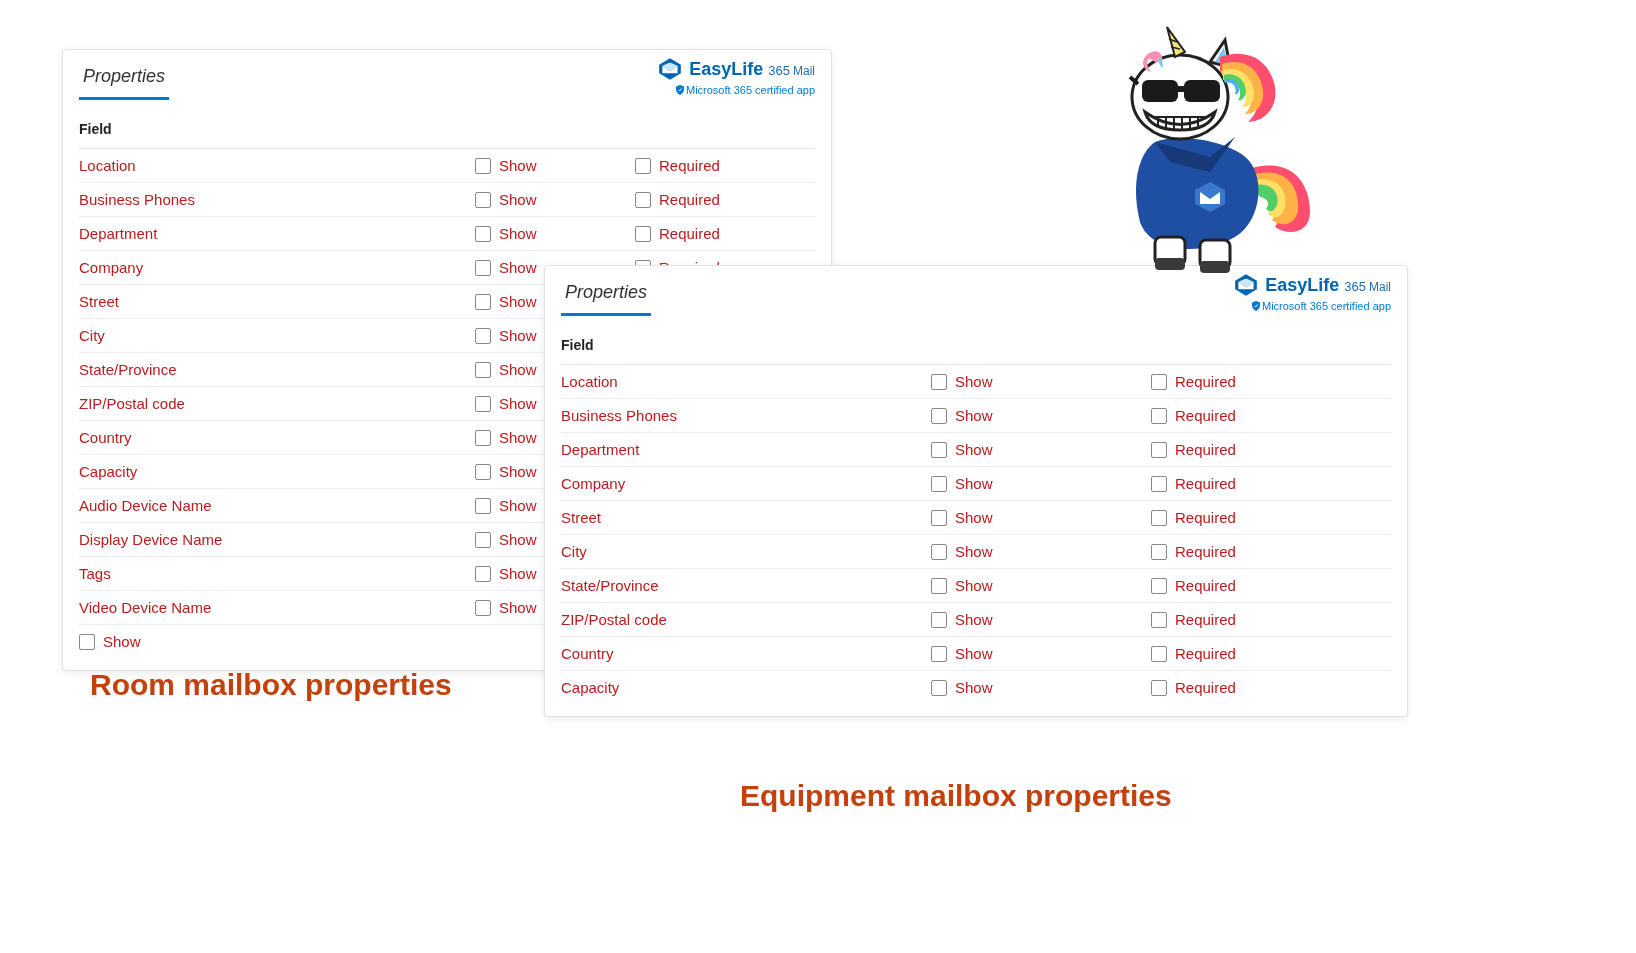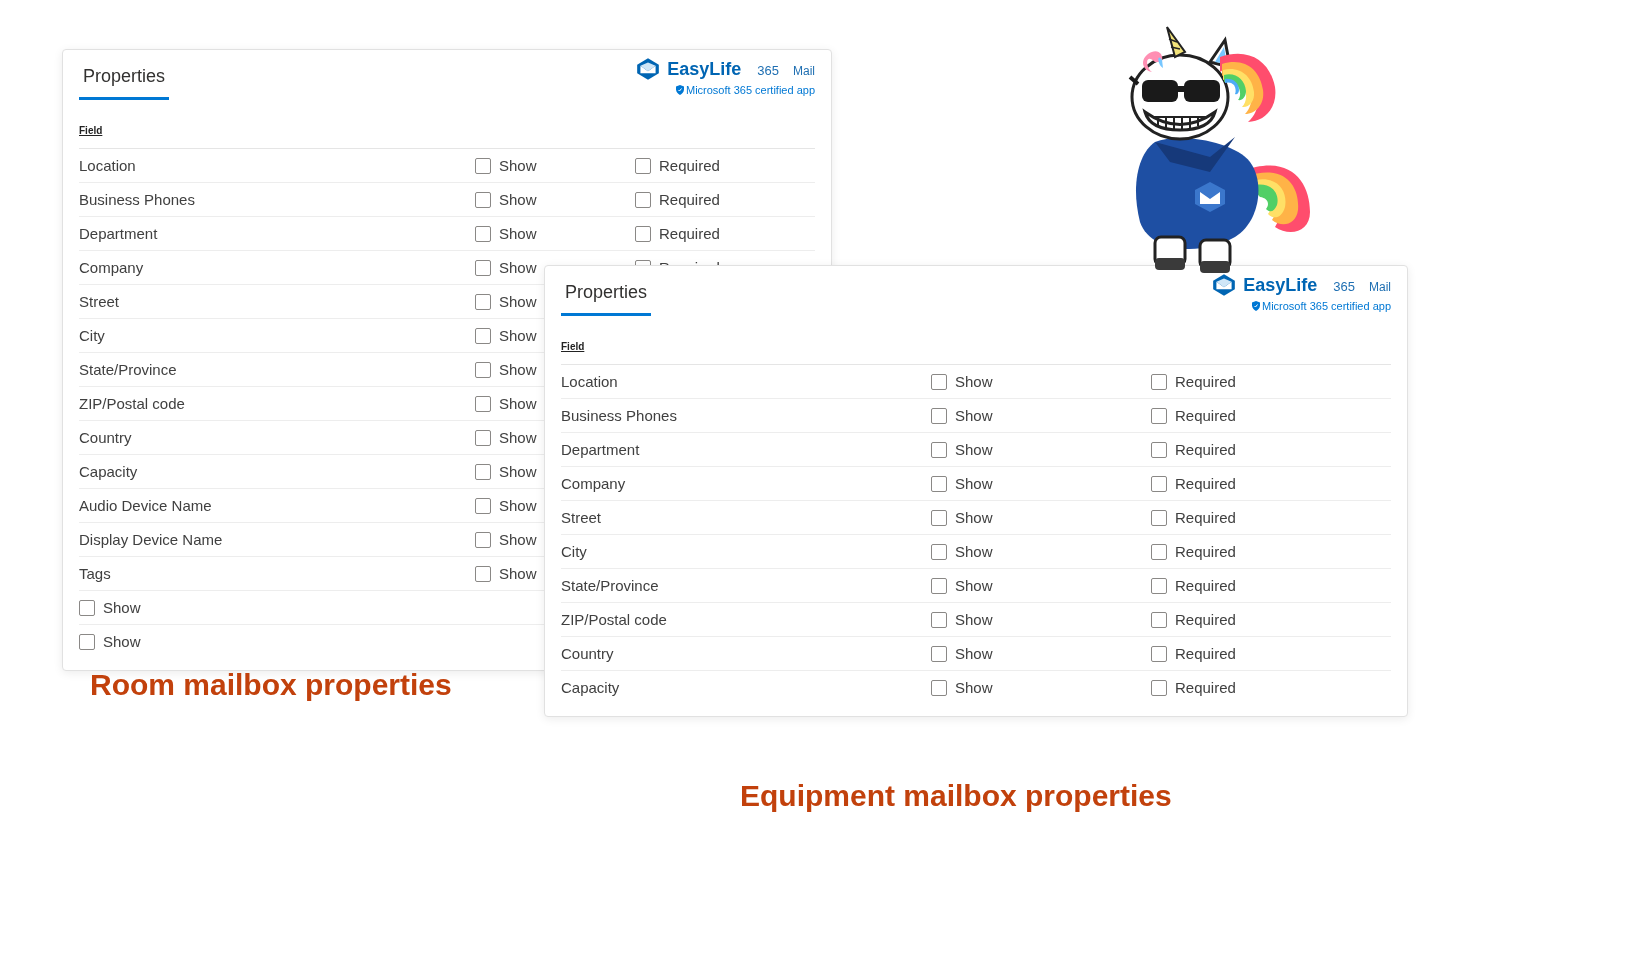--- a/index.html
+++ b/index.html
@@ -33,20 +33,21 @@
     align-items: center;
     padding: 10px 16px 0 16px;
     position: relative;
   }
   .tab {
     font-size: 18px;
     color: #323130;
     padding: 6px 4px 10px 4px;
     border-bottom: 3px solid #0078d4;
     font-weight: 400;
+    font-style: italic;
   }
   .brand {
     position: absolute;
     right: 16px;
     top: 6px;
     text-align: right;
   }
   .brand-top {
     display: flex;
     align-items: center;
@@ -56,21 +57,21 @@
   .brand-logo {
     width: 26px;
     height: 26px;
   }
   .brand-text {
     font-size: 18px;
     color: #0065b3;
     font-weight: 600;
     display: flex;
     align-items: baseline;
-    gap: 14px;
+    gap: 3px;
   }
   .brand-365 {
     color: #1f6fb2;
     font-size: 13px;
     font-weight: 500;
     margin-left: 2px;
   }
   .brand-mail {
     color: #1f6fb2;
     font-size: 12px;
@@ -90,31 +91,30 @@
   }
   .table-wrap {
     padding: 10px 16px 12px 16px;
   }
   .header-row {
     border-bottom: 1px solid #e5e5e5;
     padding: 10px 0;
   }
   .header-field {
     font-weight: 700;
-    font-size: 10px;
+    font-size: 14px;
     color: #222;
-    text-decoration: underline;
   }
   .row {
     display: flex;
     align-items: center;
     border-bottom: 1px solid #ededed;
     padding: 8px 0;
     font-size: 15px;
-    color: #404040;
+    color: #b91c1c;
   }
   .row:last-child { border-bottom: none; }
   .col-field { flex: 1; }
   .col-check {
     display: flex;
     align-items: center;
     gap: 8px;
     width: 160px;
   }
   .panel-equip .col-check { width: 220px; }
@@ -293,20 +293,21 @@
         </div>
         <div class="row">
           <div class="col-field">Tags</div>
           <div class="col-check">
             <span class="chk"></span>
             <span>Show</span>
           </div>
           <div class="col-check req"></div>
         </div>
         <div class="row">
+          <div class="col-field">Video Device Name</div>
           <div class="col-check">
             <span class="chk"></span>
             <span>Show</span>
           </div>
           <div class="col-check req"></div>
         </div>
         <div class="row">
           <div class="col-check">
             <span class="chk"></span>
             <span>Show</span>

